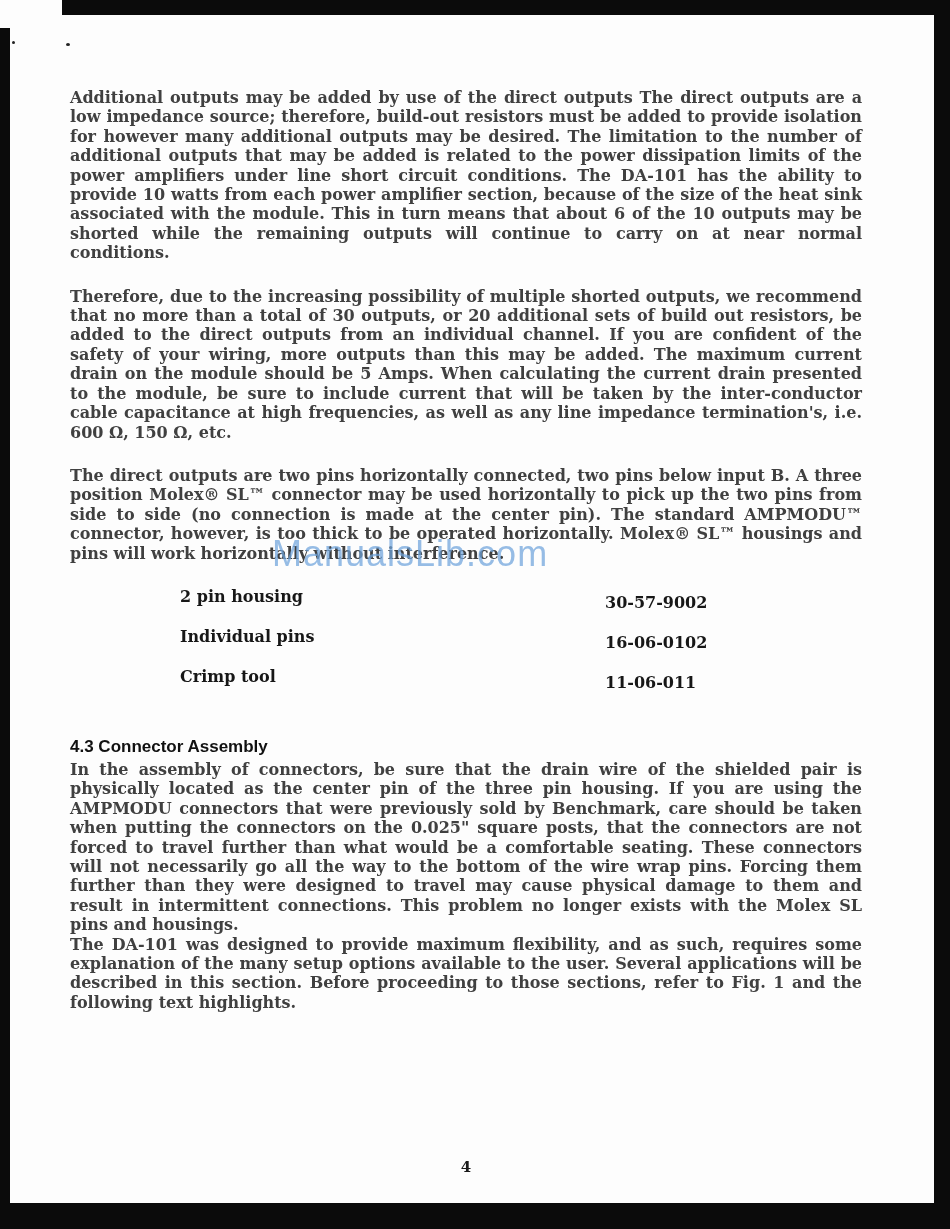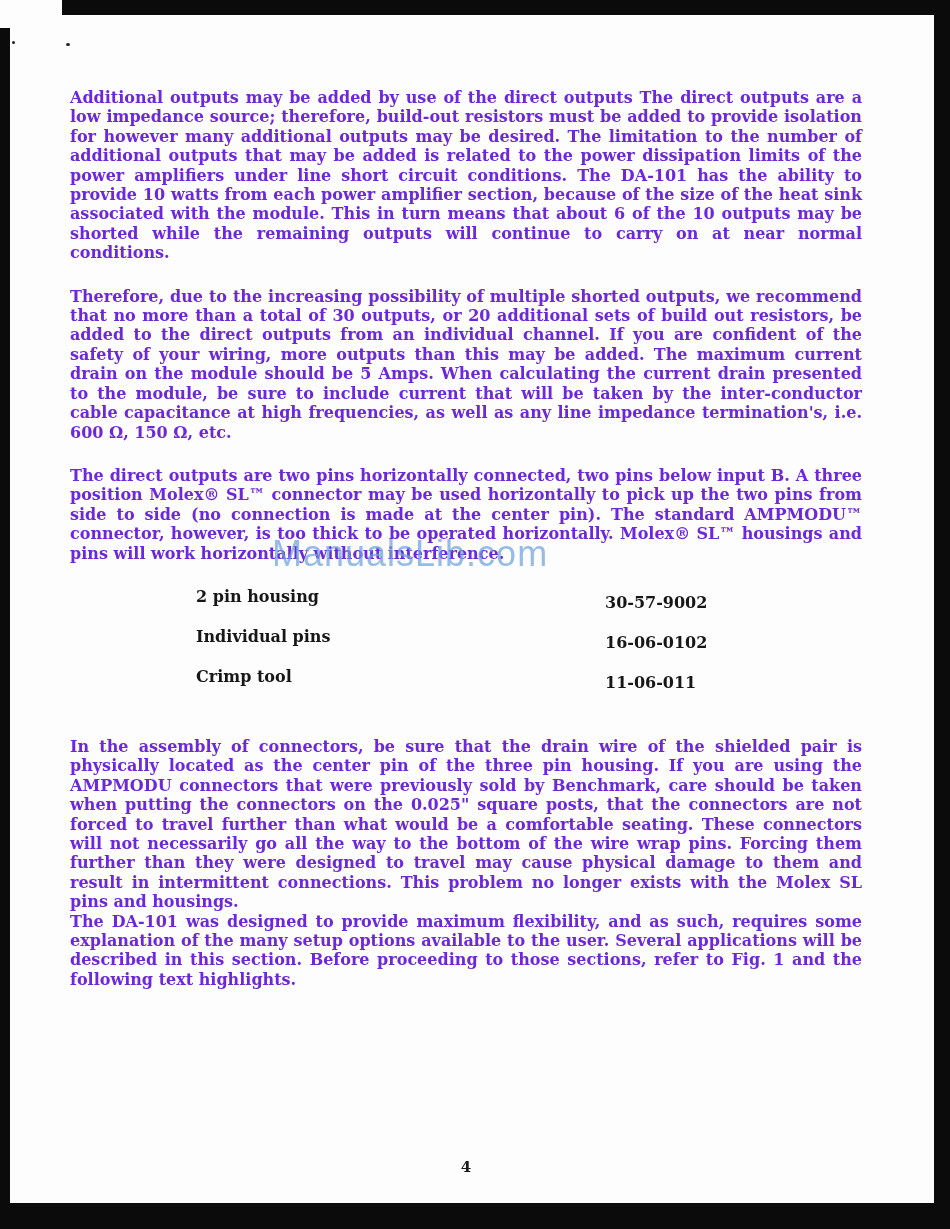--- a/index.html
+++ b/index.html
@@ -24,27 +24,27 @@
   .content {
     position:absolute;
     left:70px; top:88px; width:792px;
   }
   .body-text {
     font-size:16px;
     line-height:19.4px;
     font-weight:700;
     text-align:justify;
     margin-bottom:24px;
-    color:#6d28d9;
+    color:#404040;
   }
   .intro-line { margin-bottom:18px; margin-top:8px; }
 
   .parts-table { margin-bottom:30px; }
   .parts-row { position:relative; height:40px; }
-  .part-item   { position:absolute; left:110px; top:0;  font-size:16px; font-weight:700;margin-left:16px; }
+  .part-item   { position:absolute; left:110px; top:0;  font-size:16px; font-weight:700; }
   .part-number { position:absolute; left:535px; top:6px; font-size:16px; font-weight:700; }
 
   .heading {
     font-family:"Liberation Sans", sans-serif;
     font-weight:700;
     font-size:17px;
     color:#111;
     margin-bottom:3px;
   }
   .heading-50 { margin-top:22px; }
@@ -102,20 +102,21 @@
       <div class="parts-row">
         <span class="part-item">Individual pins</span>
         <span class="part-number">16-06-0102</span>
       </div>
       <div class="parts-row">
         <span class="part-item">Crimp tool</span>
         <span class="part-number">11-06-011</span>
       </div>
     </div>
 
+    <h2 class="heading">4.3 Connector Assembly</h2>
     <p class="body-text section-body">In the assembly of connectors, be sure that the drain wire of the shielded pair is physically located as the center pin of the three pin housing.  If you are using the AMPMODU connectors that were previously sold by Benchmark, care should be taken when putting the connectors on the 0.025" square posts, that the connectors are not forced to travel further than what would be a comfortable seating.  These connectors will not necessarily go all the way to the bottom of the wire wrap pins.  Forcing them further than they were designed to travel may cause physical damage to them and result in intermittent connections.  This problem no longer exists with the Molex SL pins and housings.</p>
 
     <p class="body-text section-body">The DA-101 was designed to provide maximum flexibility, and as such, requires some explanation of the many setup options available to the user.  Several applications will be described in this section.  Before proceeding to those sections, refer to Fig. 1 and the following text highlights.</p>
 
   </div>
 
   <div class="watermark">ManualsLib.com</div>
 
   <div class="page-number">4</div>
 

